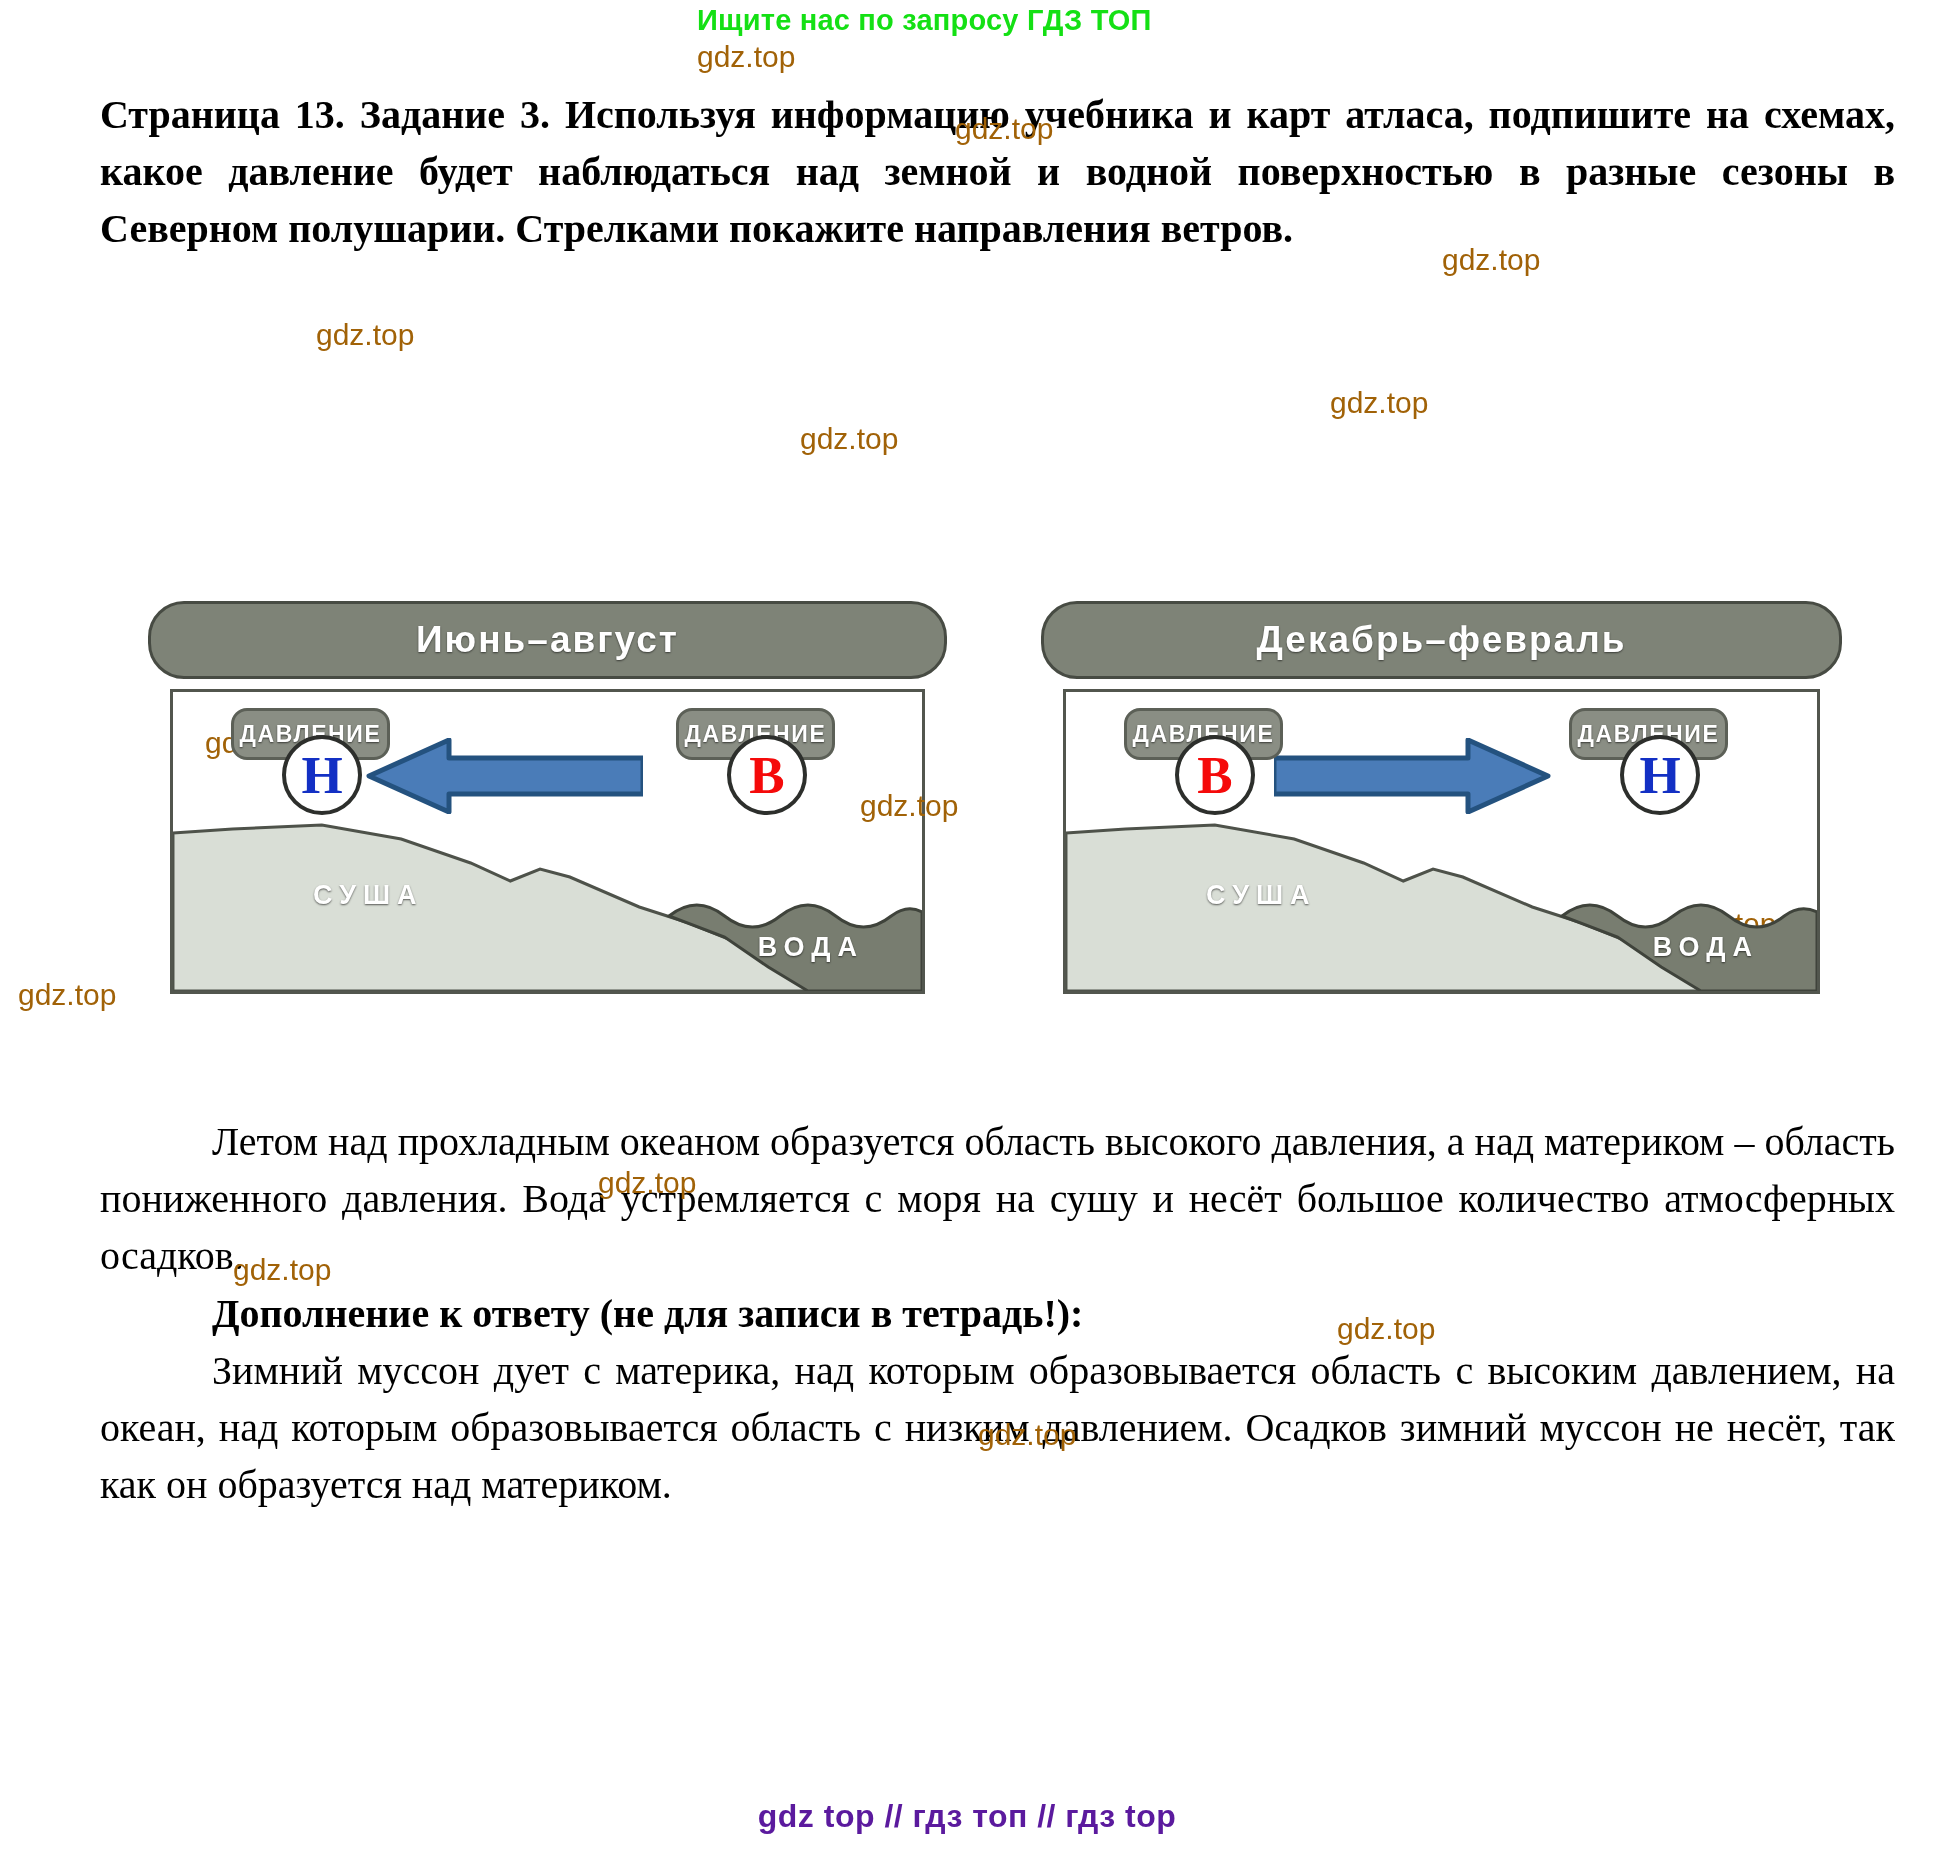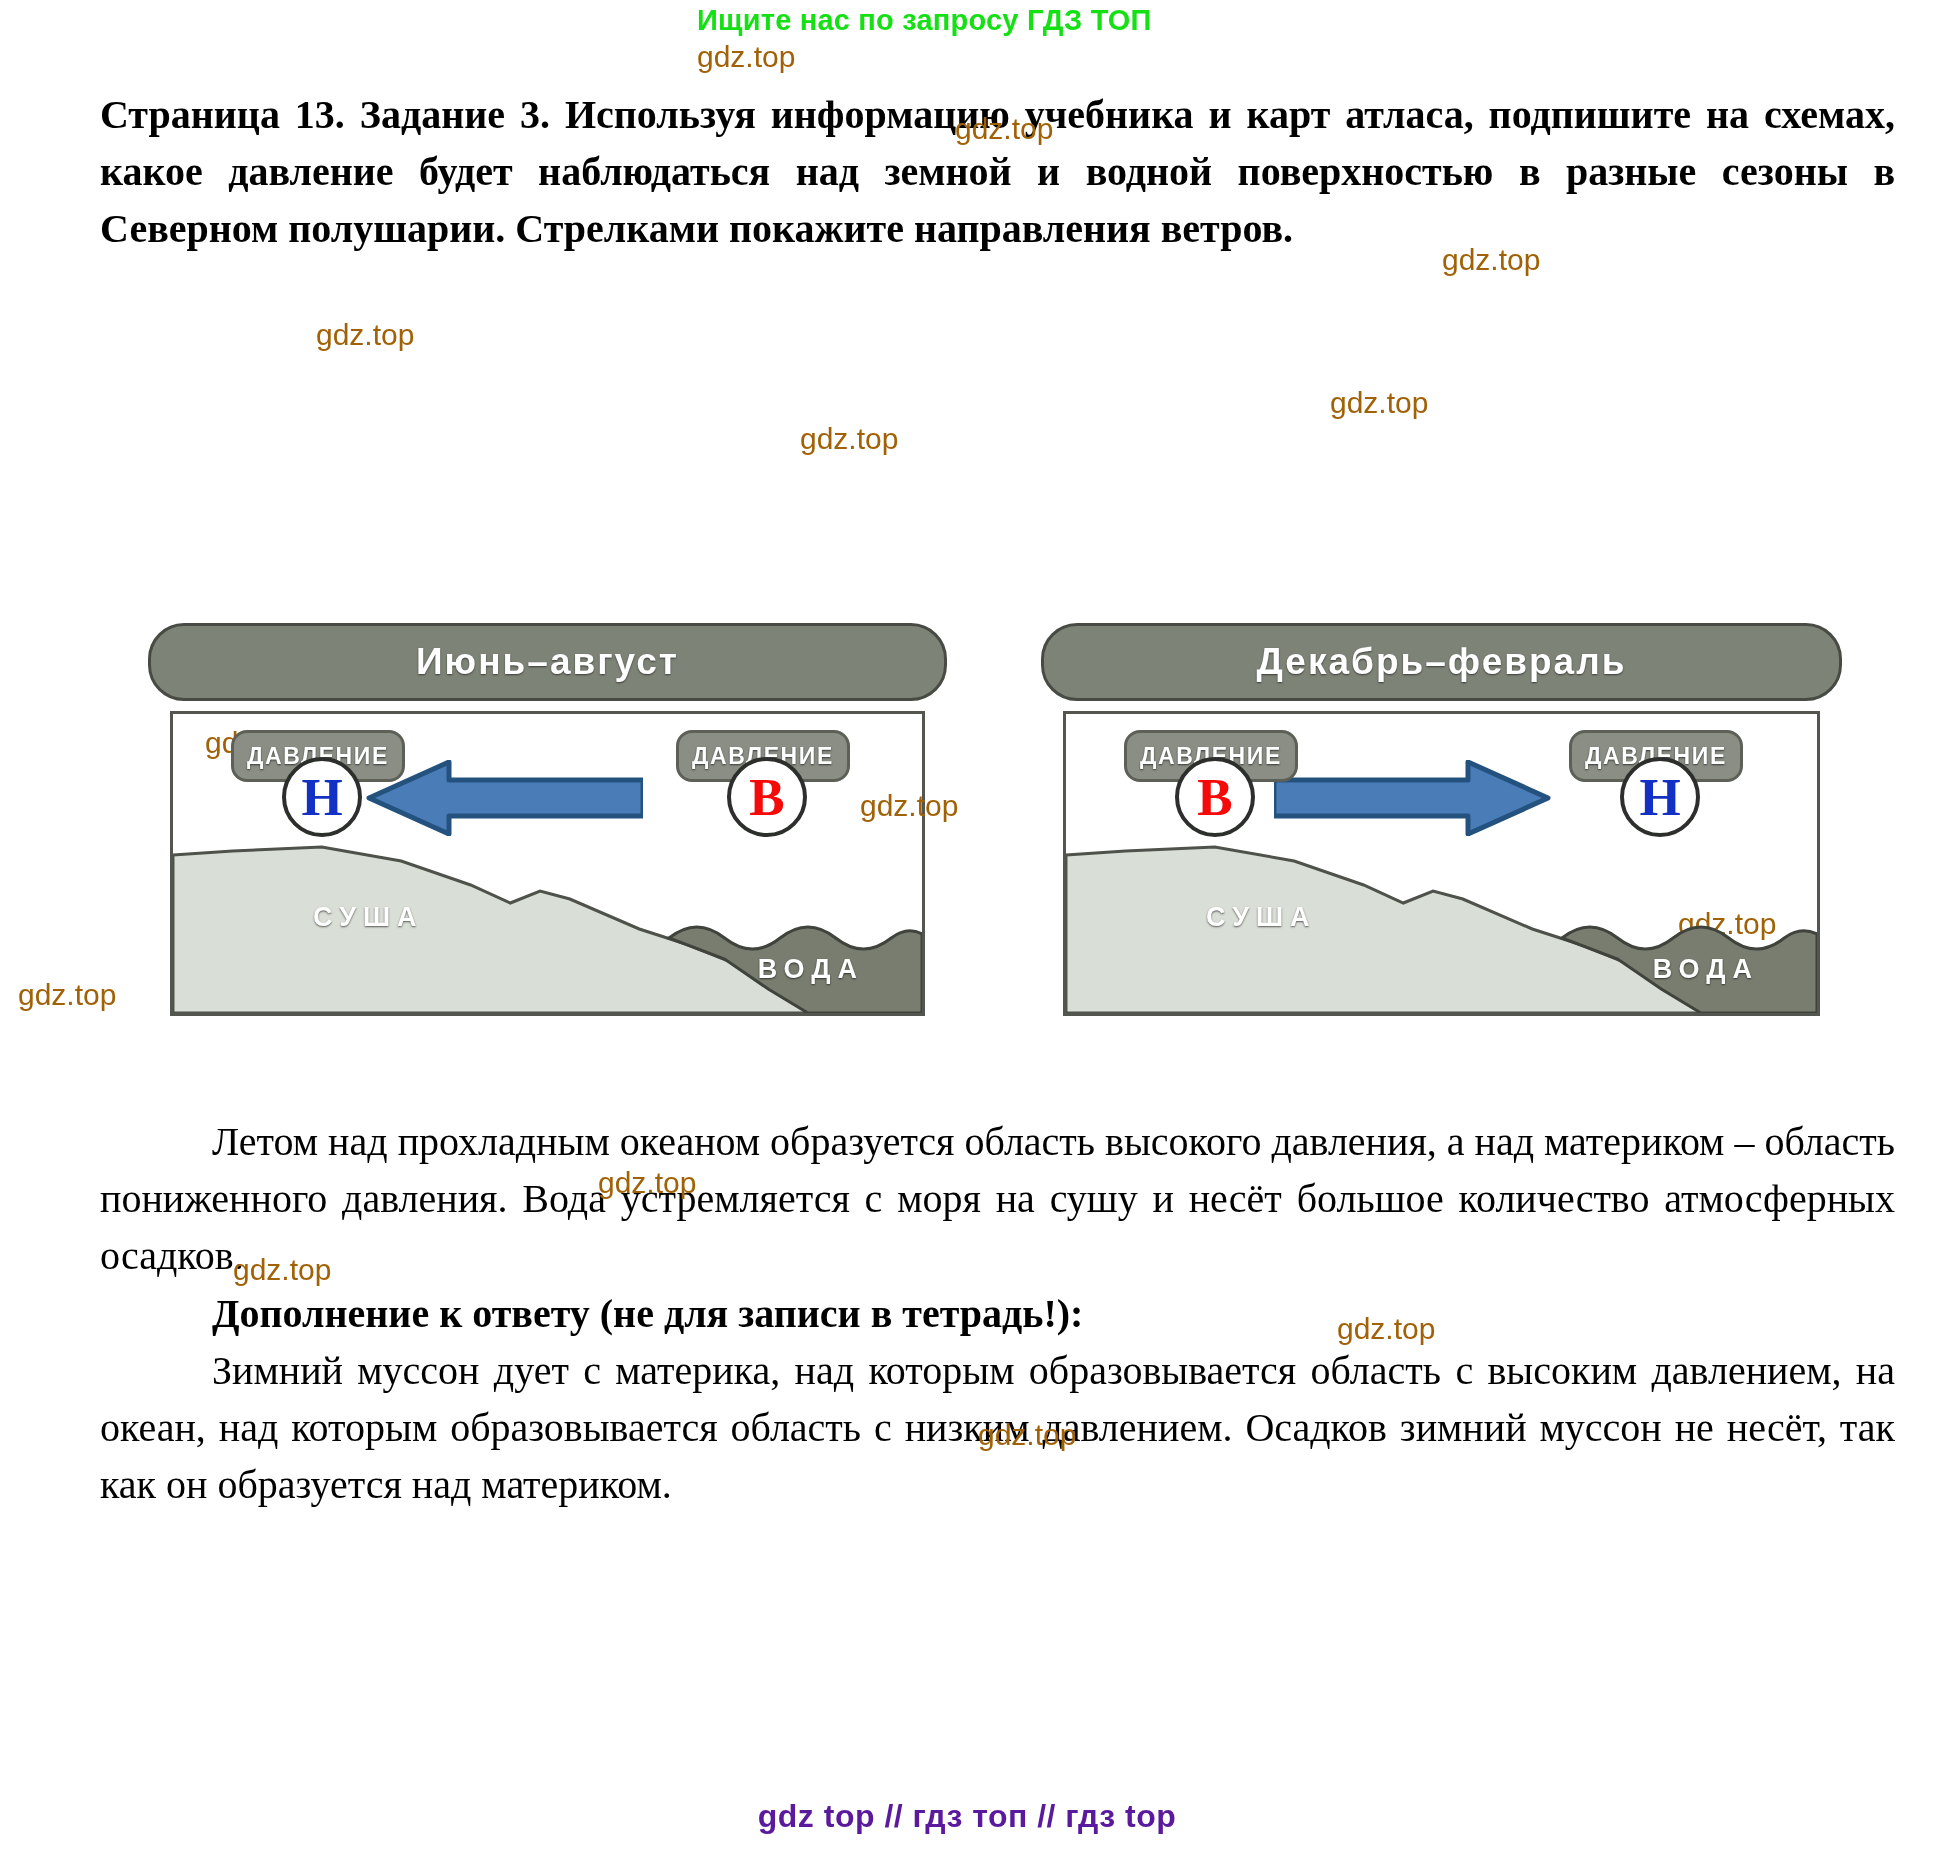--- a/index.html
+++ b/index.html
@@ -54,21 +54,21 @@
     hyphens: none;
   }
   p.para.bold { font-weight: 700; }
 
   .task-title { margin-bottom: 0; }
 
   
   .diagram-band {
     position: absolute;
     left: 0;
-    top: 618px;
+    top: 596px;
     width: 1934px;
     height: 410px;
   }
   .scheme {
     position: absolute;
     top: 0;
   }
   .scheme.left  { left: 170px;  width: 755px; }
   .scheme.right { left: 1063px; width: 757px; }
 
@@ -135,21 +135,21 @@
 
   
   .pressure {
     position: absolute;
     z-index: 5;
   }
   .pressure .badge {
     position: absolute;
     top: 0;
     left: 0;
-    width: 174px;
+    width: 159px;
     height: 52px;
     background: #8a8e84;
     border: 3px solid #5c6057;
     border-radius: 16px;
     box-sizing: border-box;
     display: flex;
     align-items: center;
     justify-content: center;
   }
   .pressure .badge span {

